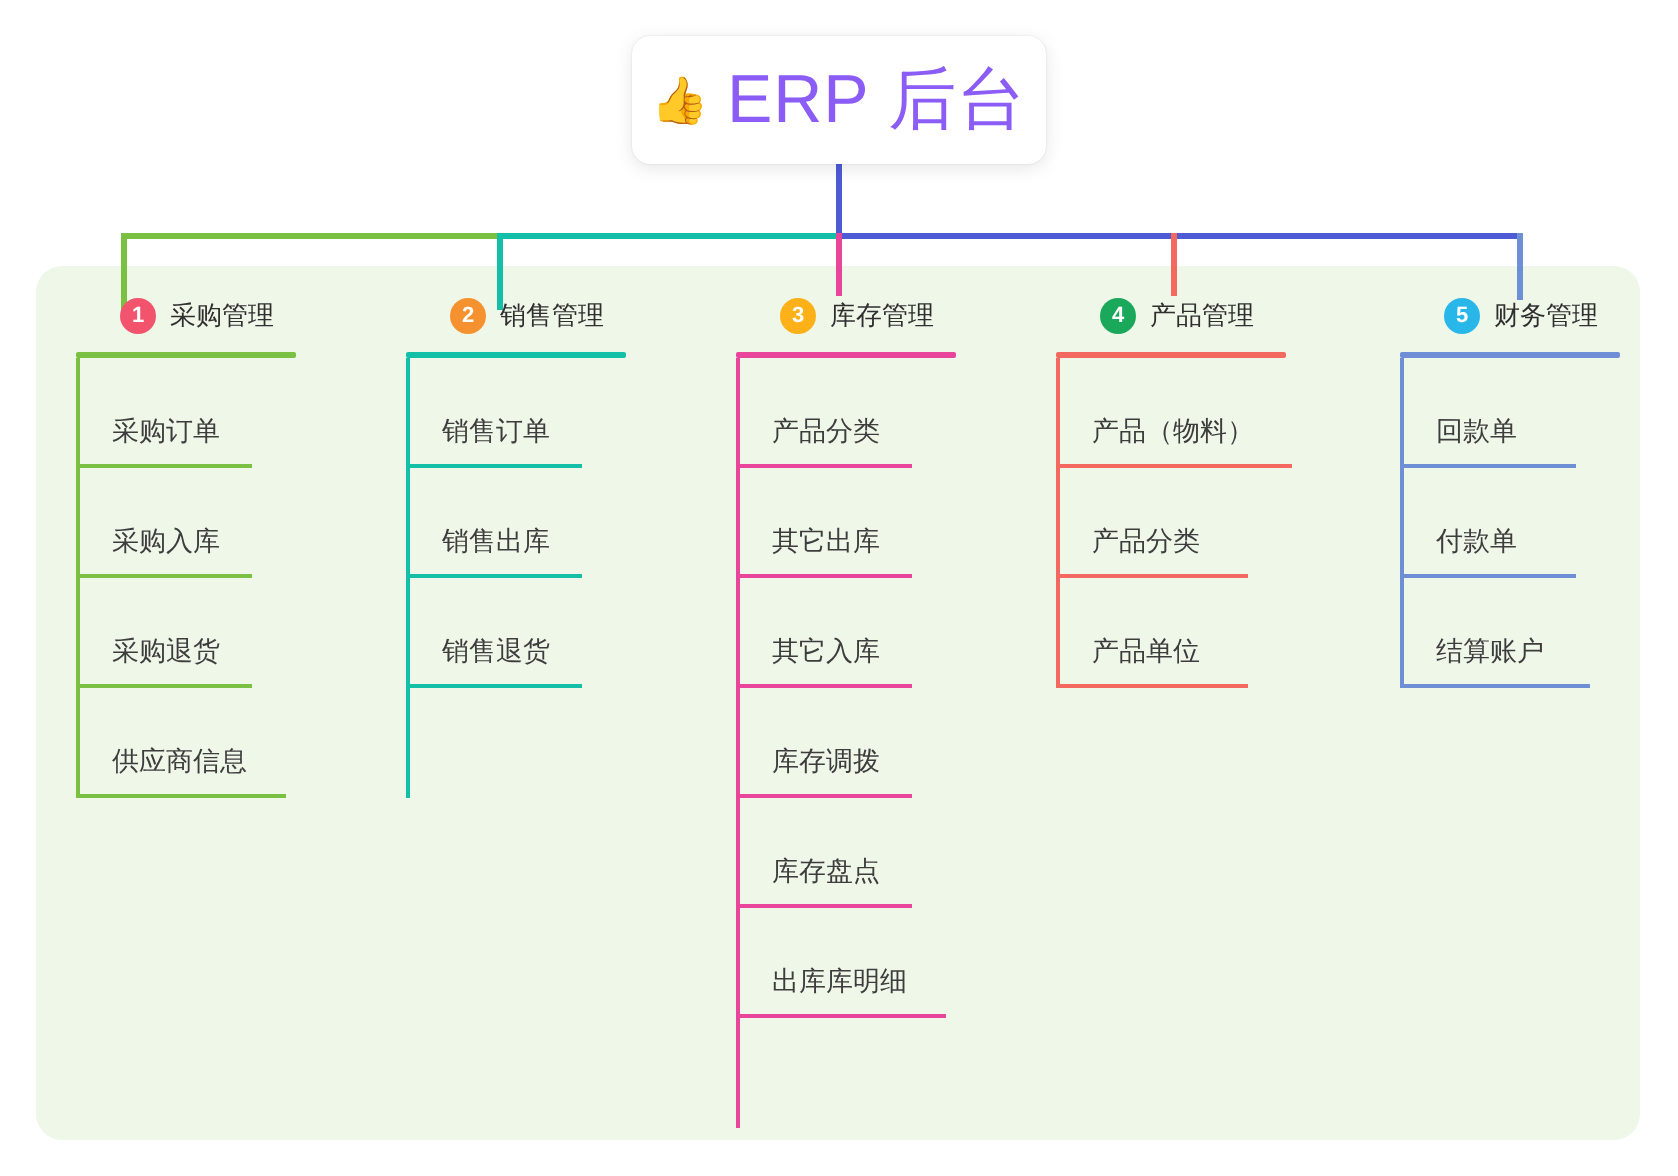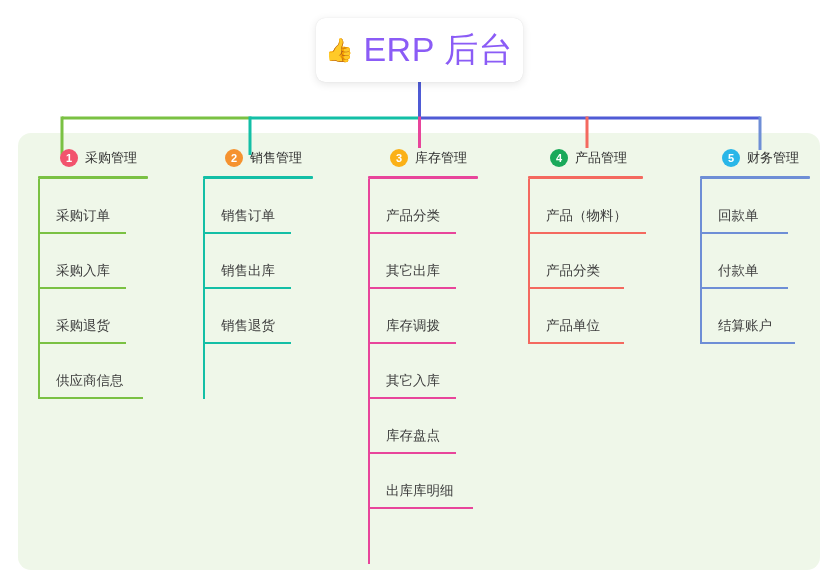--- a/index.html
+++ b/index.html
@@ -217,25 +217,25 @@
         <div class="spine" style="background: rgb(232, 69, 155); height: 385px;"></div>
         <div class="item">
           <span class="item-label">产品分类</span>
           <div class="item-rule" style="width: 88px; background: rgb(232, 69, 155);"></div>
         </div>
         <div class="item">
           <span class="item-label">其它出库</span>
           <div class="item-rule" style="width: 88px; background: rgb(232, 69, 155);"></div>
         </div>
         <div class="item">
+          <span class="item-label">其它入库</span>
+          <div class="item-rule" style="width: 88px; background: rgb(232, 69, 155);"></div>
+        </div>
+        <div class="item">
           <span class="item-label">库存调拨</span>
-          <div class="item-rule" style="width: 88px; background: rgb(232, 69, 155);"></div>
-        </div>
-        <div class="item">
-          <span class="item-label">其它入库</span>
           <div class="item-rule" style="width: 88px; background: rgb(232, 69, 155);"></div>
         </div>
         <div class="item">
           <span class="item-label">库存盘点</span>
           <div class="item-rule" style="width: 88px; background: rgb(232, 69, 155);"></div>
         </div>
         <div class="item">
           <span class="item-label">出库库明细</span>
           <div class="item-rule" style="width: 105px; background: rgb(232, 69, 155);"></div>
         </div>

